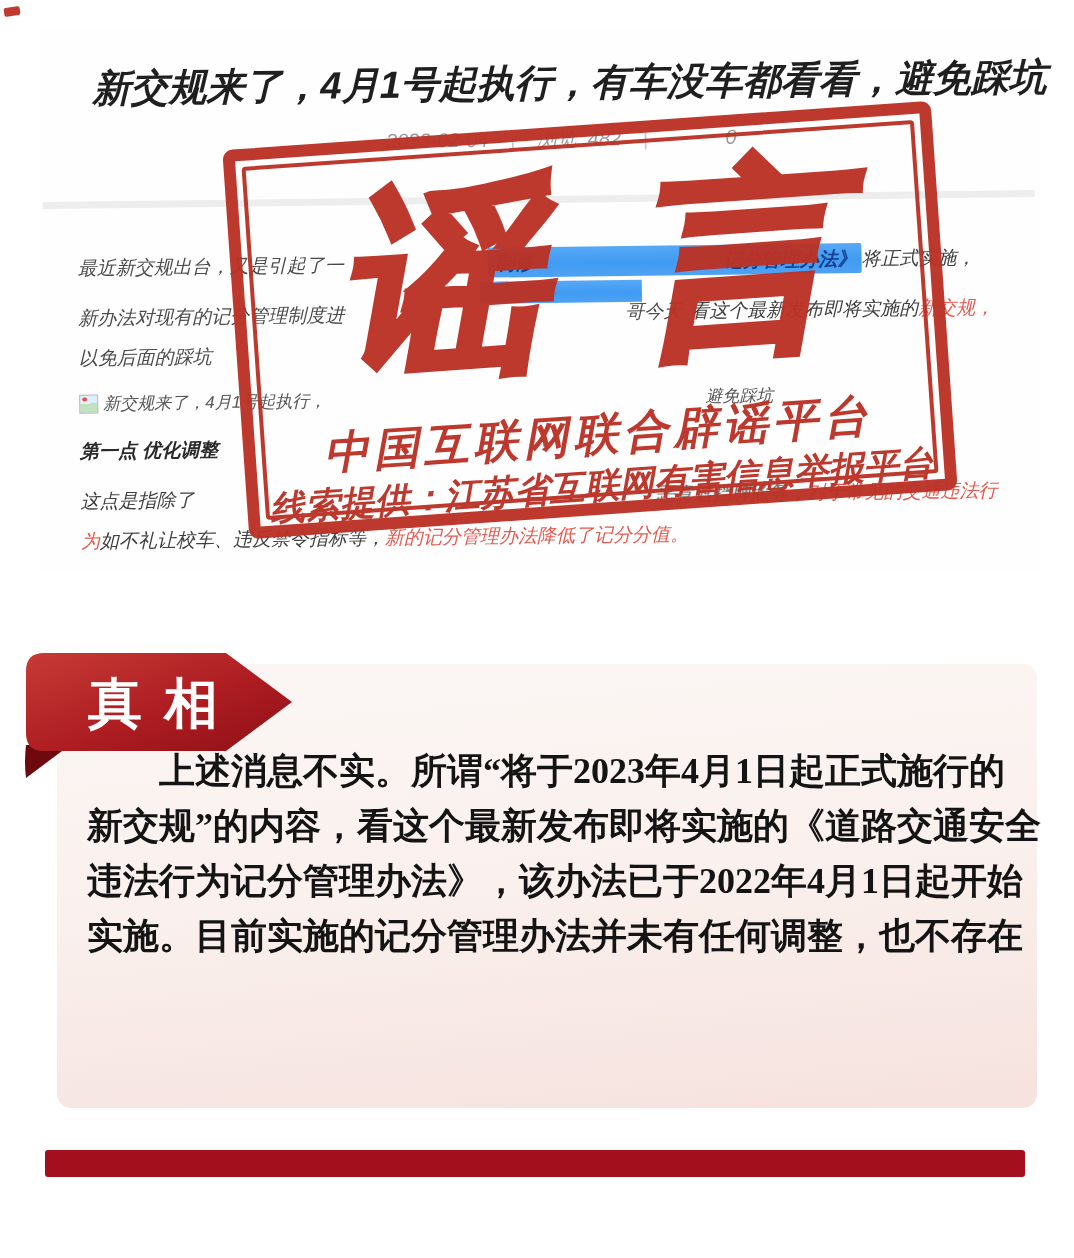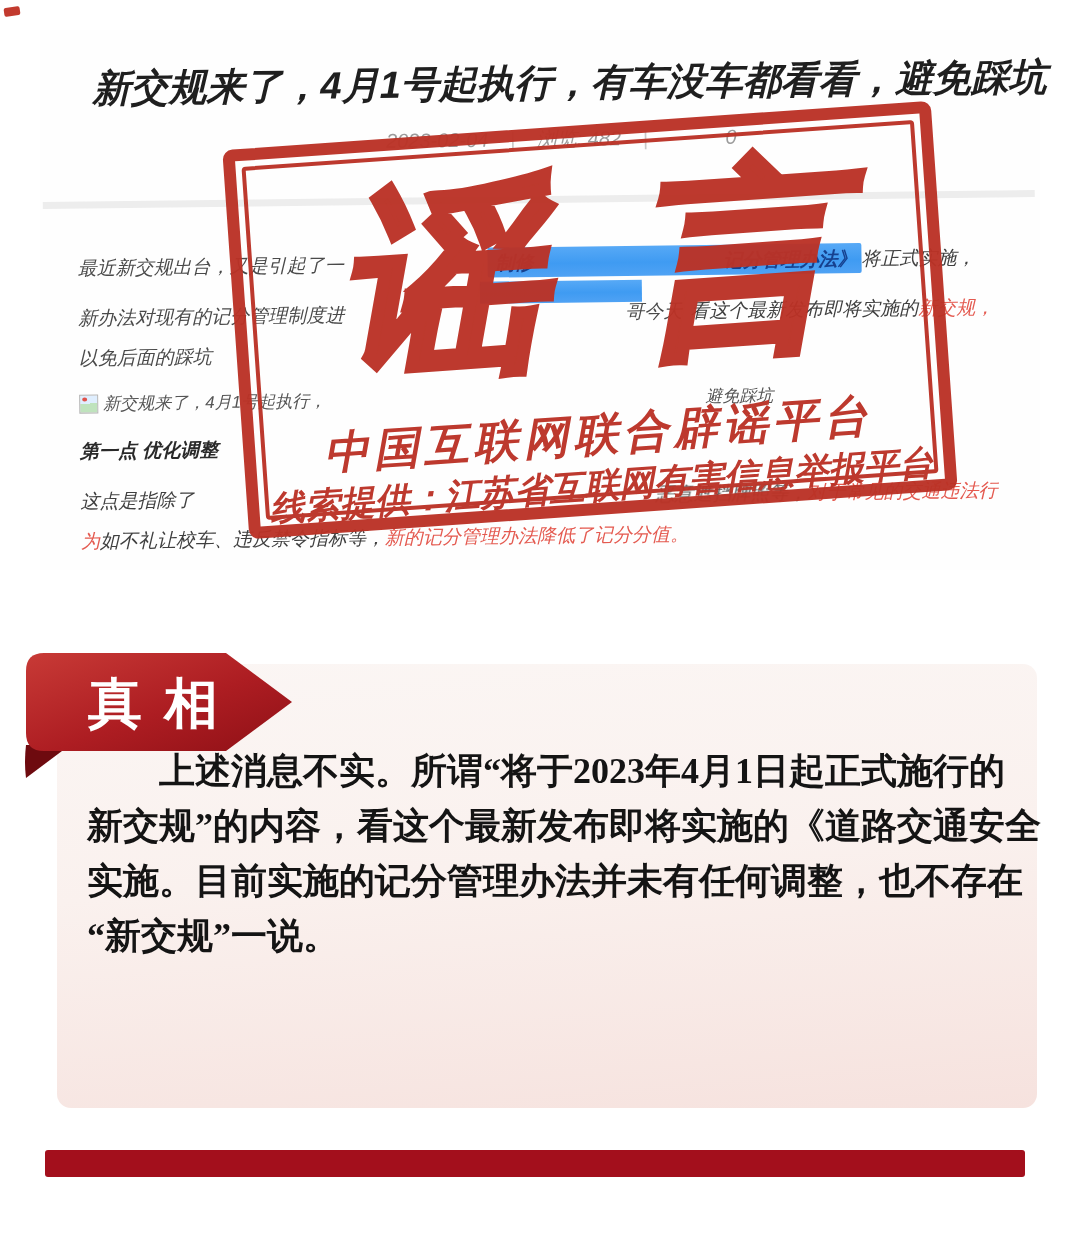--- a/index.html
+++ b/index.html
@@ -131,22 +131,22 @@
       <div class="stamp-label">谣言</div>
       <div class="stamp-l1">中国互联网联合辟谣平台</div>
       <div class="stamp-l2">线索提供：江苏省互联网有害信息举报平台</div>
     </div>
   </div>
 
   <div class="truth-box">
     <div class="truth-text">
       <div class="t-line indent">上述消息不实。所谓“将于2023年4月1日起正式施行的</div>
       <div class="t-line">新交规”的内容，看这个最新发布即将实施的《道路交通安全</div>
+      <div class="t-line">违法行为记分管理办法》，该办法已于2022年4月1日起开始</div>
       <div class="t-line">实施。目前实施的记分管理办法并未有任何调整，也不存在</div>
-      <div class="t-line">“新交规”一说。</div>
     </div>
   </div>
   <div class="truth-bar"></div>
 
   <svg class="ribbon" width="290" height="135" viewBox="0 0 290 135">
     <defs>
       <linearGradient id="rg" x1="0" y1="0" x2="1" y2="1">
         <stop offset="0" stop-color="#c83a36"></stop>
         <stop offset="0.55" stop-color="#ad1d22"></stop>
         <stop offset="1" stop-color="#8f1016"></stop>

